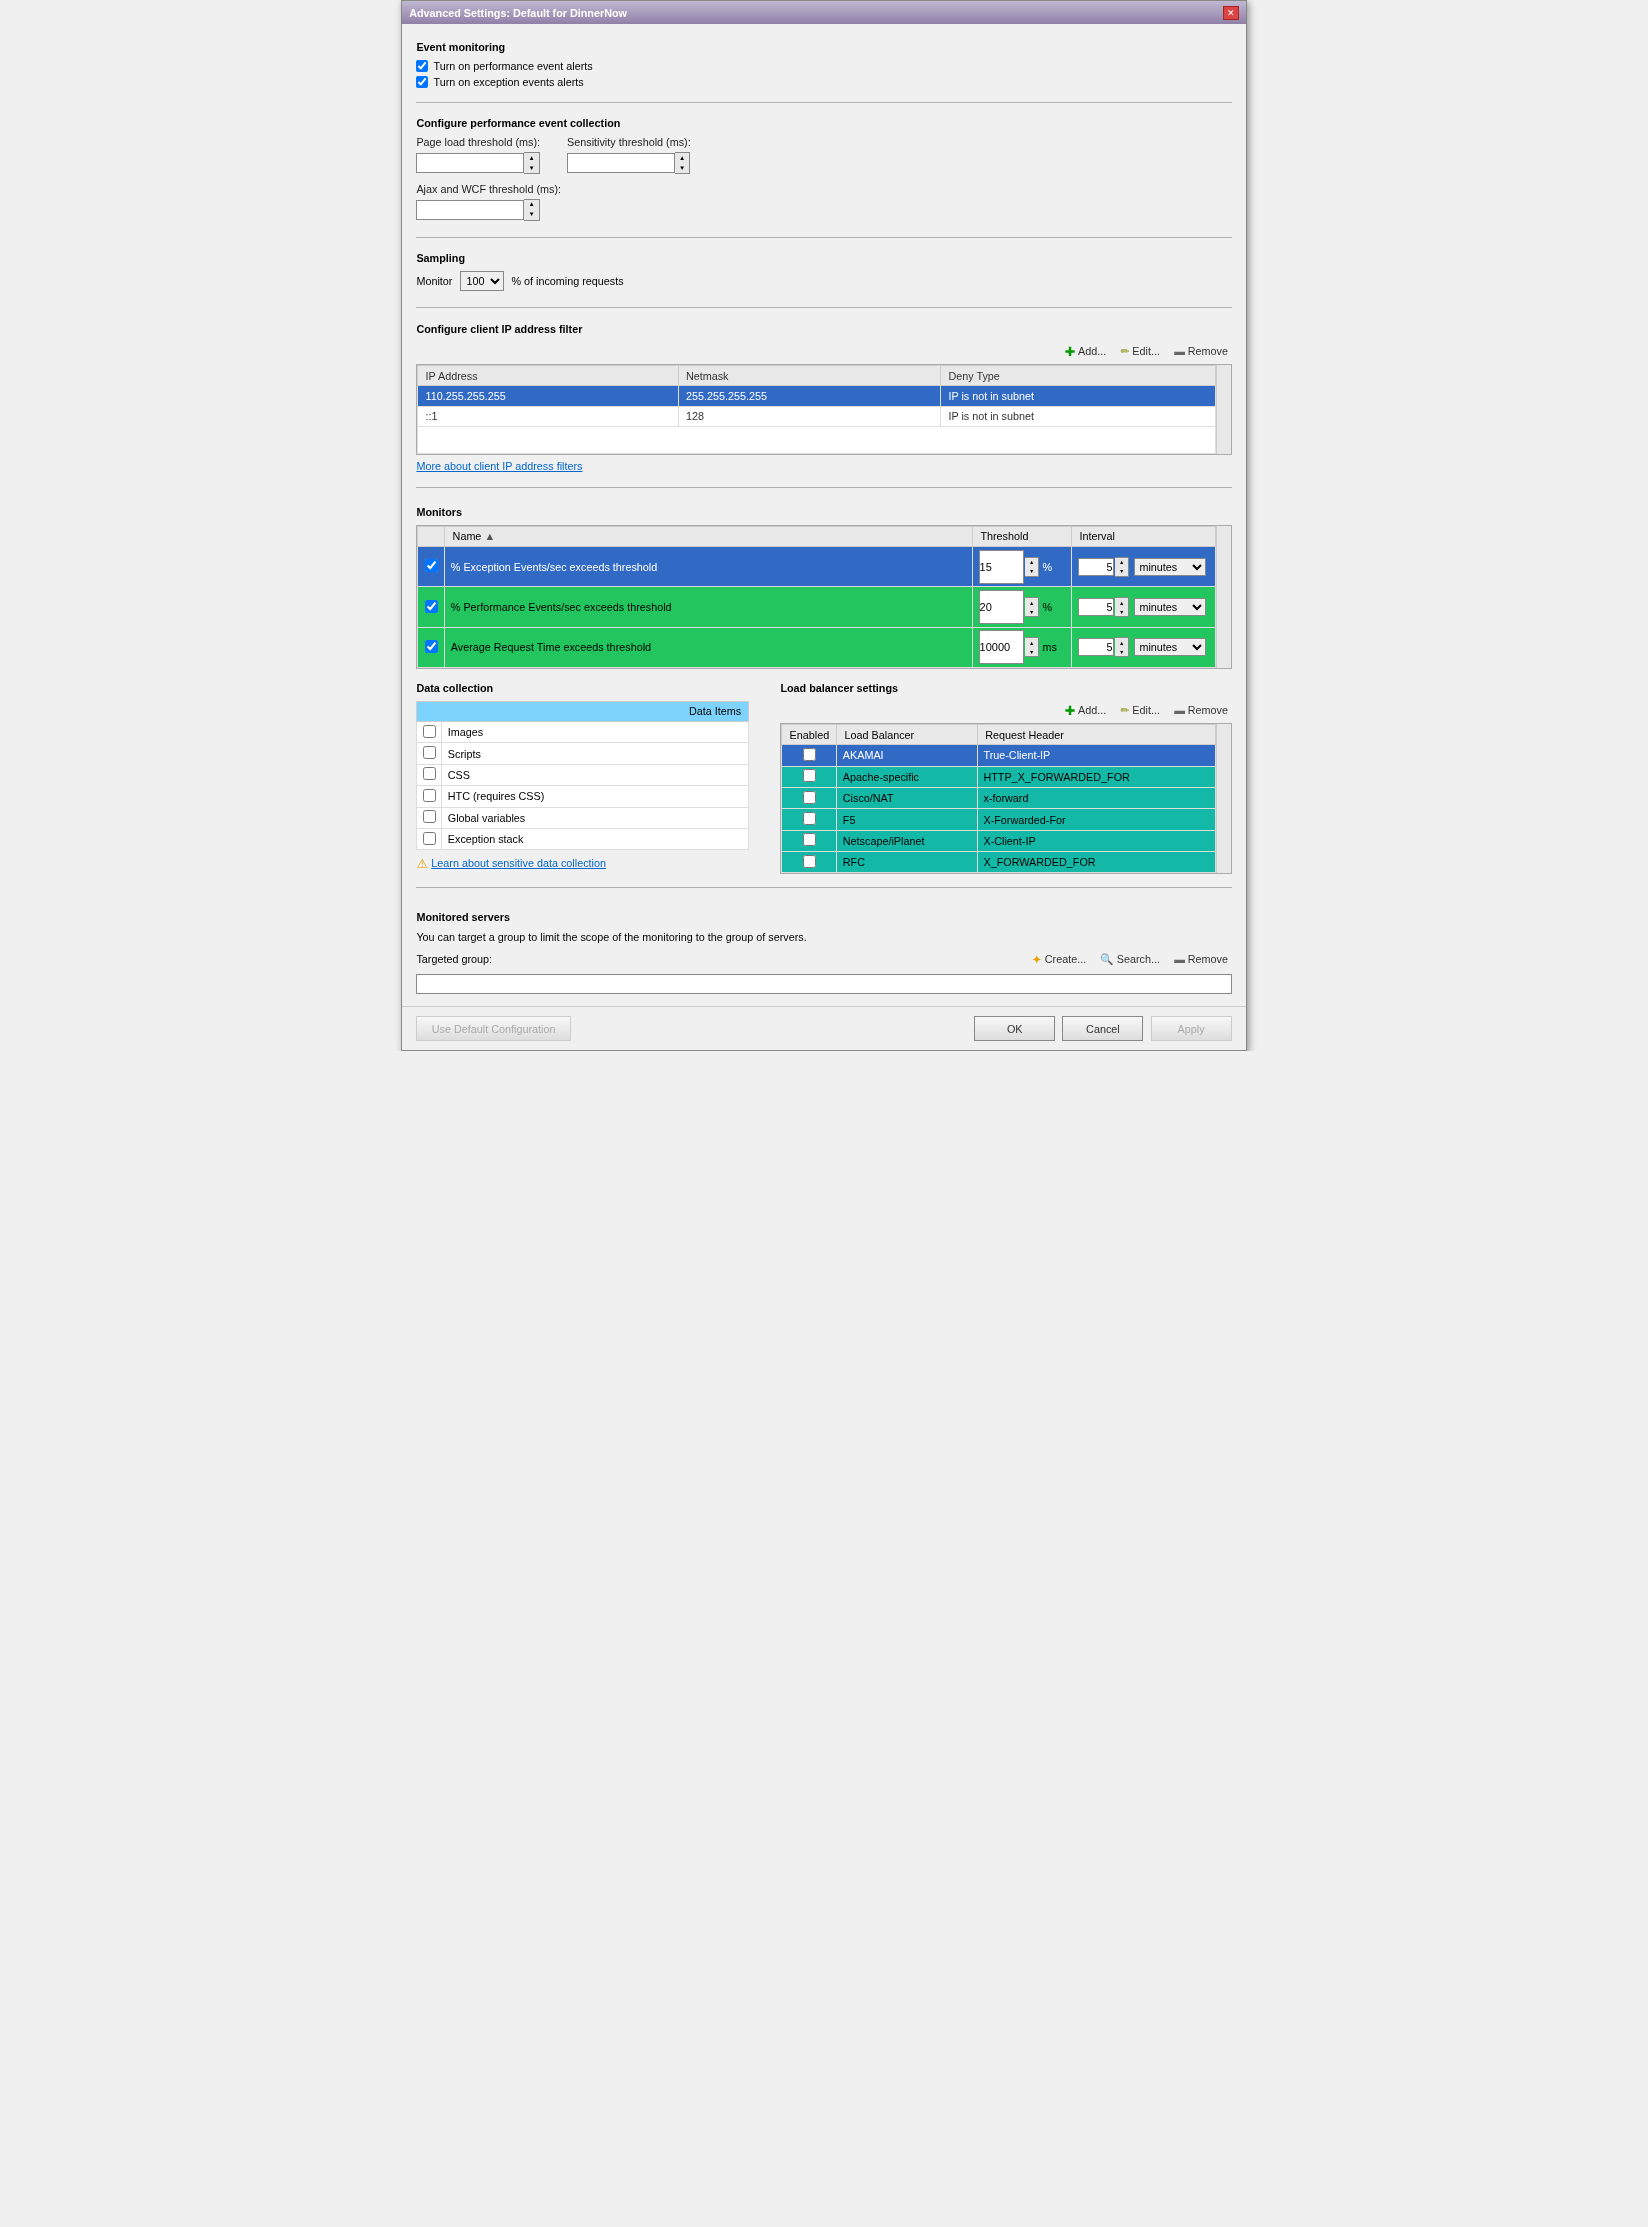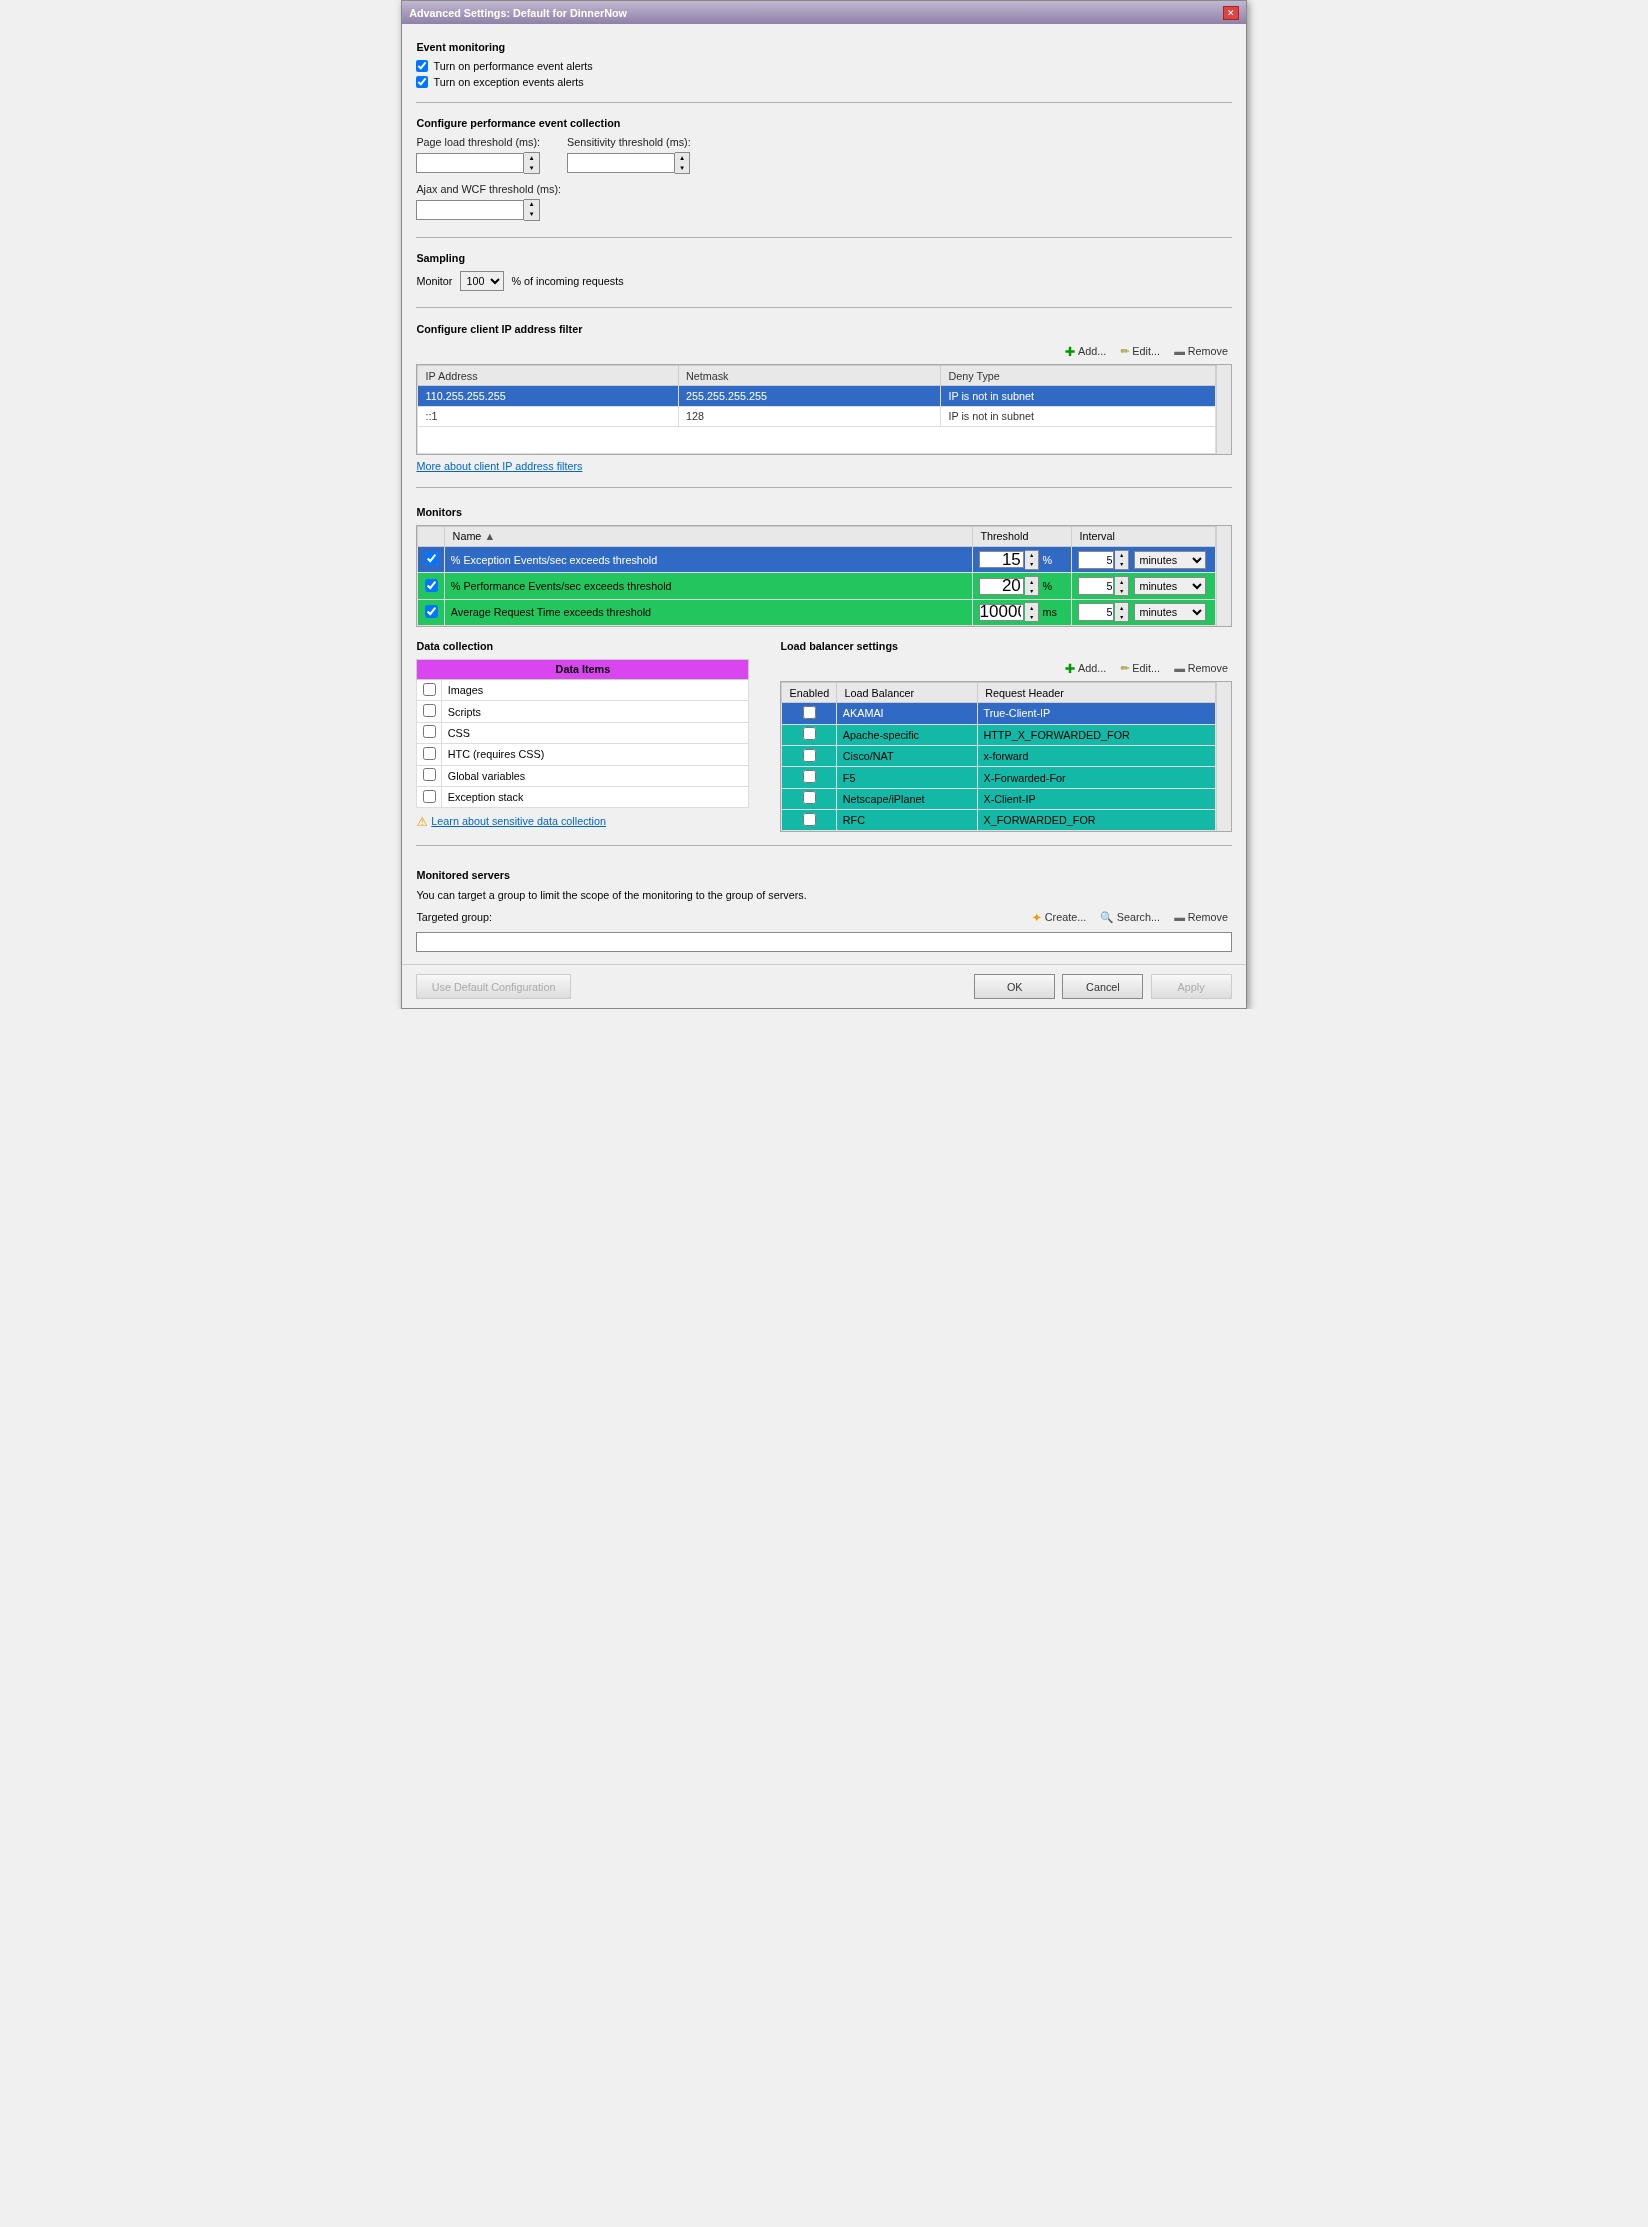--- a/index.html
+++ b/index.html
@@ -211,24 +211,23 @@
     .monitors-table td {
       border: 0.9px solid #ddd;
       padding: 2.7px 5.4px;
     }
     .monitors-table tr.selected td {
       background: #316ac5;
       color: #fff;
     }
     .monitor-threshold-input {
       width: 45px;
-      height: 17px;
+      height: 34px;
       border: 0.9px solid #888;
-      font-size: 17px;
-      text-align: right;
+      font-size: 11px;
       padding-right: 1.8px;
     }
     .monitor-unit {
       margin-left: 1.8px;
       font-size: 10.8px;
     }
     .monitor-interval-input {
       width: 36px;
       height: 18px;
       border: 0.9px solid #888;
@@ -252,25 +251,25 @@
     .col-left { flex: 0 0 333px; }
     .col-right { flex: 1; }
     .data-items-table {
       width: 100%;
       border-collapse: collapse;
       border: 0.9px solid #aaa;
       font-size: 10.8px;
       background: #fff;
     }
     .data-items-table th {
-      background: #d946ef;
+      background: #7dd3fc;
       border: 0.9px solid #ccc;
       padding: 3.6px 7.2px;
-      text-align: center;
-      font-weight: bold;
+      text-align: right;
+      font-weight: normal;
     }
     .data-items-table td {
       border: 0.9px solid #ddd;
       padding: 2.7px 5.4px;
     }
     .lb-table {
       width: 100%;
       border-collapse: collapse;
       border: 0.9px solid #aaa;
       font-size: 10.8px;

